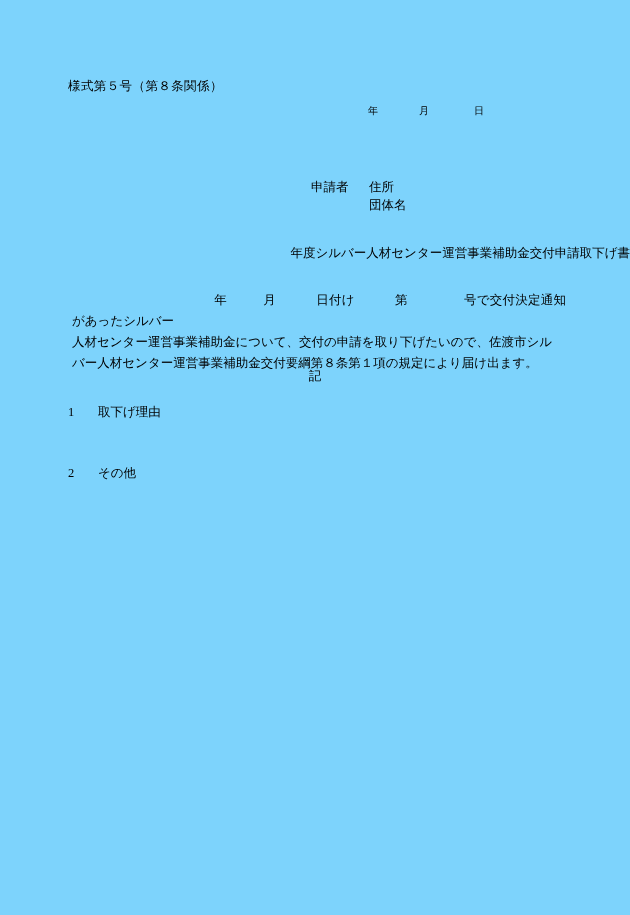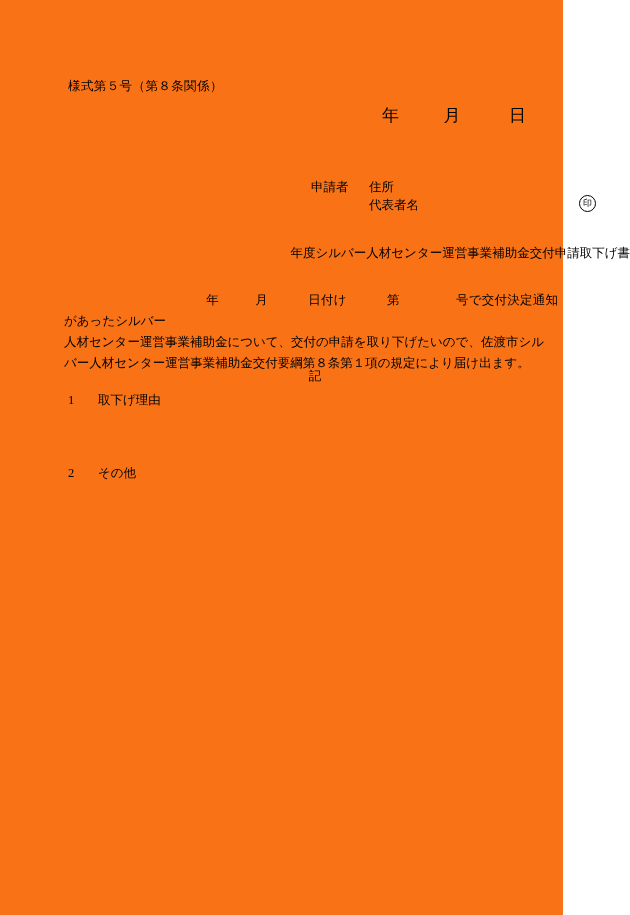--- a/index.html
+++ b/index.html
@@ -10,39 +10,39 @@
   body {
     width: 630px;
     height: 915px;
     font-family: "Liberation Serif", "DejaVu Serif", serif;
     color: #000000;
     position: relative;
     overflow: hidden;
   }
   .page {
     position: relative;
-    width: 563px;
+    width: 630px;
     height: 915px;
-    background: #f97316;
+    background: #7dd3fc;
   }
 
   .form-no {
     position: absolute;
     left: 68px;
     top: 78px;
     font-size: 12.5px;
     letter-spacing: 0.4px;
     white-space: nowrap;
   }
 
   .date-line {
     position: absolute;
-    left: 382px;
+    left: 368px;
     top: 104px;
-    font-size: 17px;
+    font-size: 10px;
     white-space: nowrap;
   }
   .date-line .gap-sm { display: inline-block; width: 36px; }
   .date-line .gap-md { display: inline-block; width: 40px; }
 
   .addressee {
     position: absolute;
     left: 68px;
     top: 141px;
     font-size: 12.5px;
@@ -88,21 +88,21 @@
     top: 245px;
     width: 630px;
     text-align: right;
     font-size: 12.5px;
     white-space: nowrap;
   }
   .doc-title .lead-gap { display: inline-block; width: 40px; }
 
   .body-text {
     position: absolute;
-    left: 64px;
+    left: 72px;
     top: 290px;
     width: 494px;
     font-size: 12.5px;
     line-height: 21px;
     text-align: justify;
   }
   .body-text .indent { display: inline-block; width: 142px; }
   .body-text .blank-s { display: inline-block; width: 36px; }
   .body-text .blank-m { display: inline-block; width: 40px; }
   .body-text .blank-l { display: inline-block; width: 56px; }
@@ -115,21 +115,21 @@
     text-align: center;
     font-size: 12.5px;
   }
 
   .item {
     position: absolute;
     left: 68px;
     font-size: 12.5px;
     white-space: nowrap;
   }
-  .item-1 { top: 392px; }
+  .item-1 { top: 404px; }
   .item-2 { top: 465px; }
   .item .num { display: inline-block; width: 30px; }
 </style>
 </head>
 <body>
 
 <div class="page">
 
   <div class="form-no">様式第５号（第８条関係）</div>
 
@@ -142,27 +142,21 @@
   </div>
 
 
   <div class="applicant-block">
     <div class="applicant-row">
       <span class="applicant-label">申請者</span>
       <span class="applicant-field">住所</span>
     </div>
     <div class="applicant-row">
       <span class="applicant-label"></span>
-    </div>
-    <div class="applicant-row">
-      <span class="applicant-label"></span>
-      <span class="applicant-field">
-        <span>代表者名</span>
-        <span class="seal">印</span>
-      </span>
+      <span class="applicant-field">団体名</span>
     </div>
   </div>
 
   <div class="doc-title">
     <span class="lead-gap"></span><span>年度シルバー人材センター運営事業補助金交付申請取下げ書</span>
   </div>
 
   <div class="body-text">
     <span class="indent"></span><span>年</span><span class="blank-s"></span><span>月</span><span class="blank-m"></span><span>日付け</span><span class="blank-m"></span><span>第</span><span class="blank-l"></span><span>号で交付決定通知があったシルバー</span><br>
     <span>人材センター運営事業補助金について、交付の申請を取り下げたいので、佐渡市シル</span><br>

